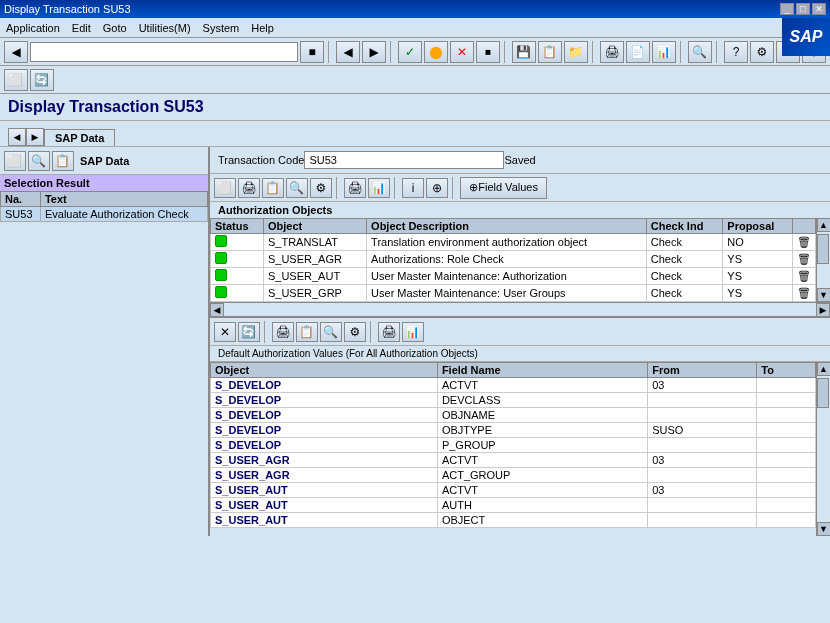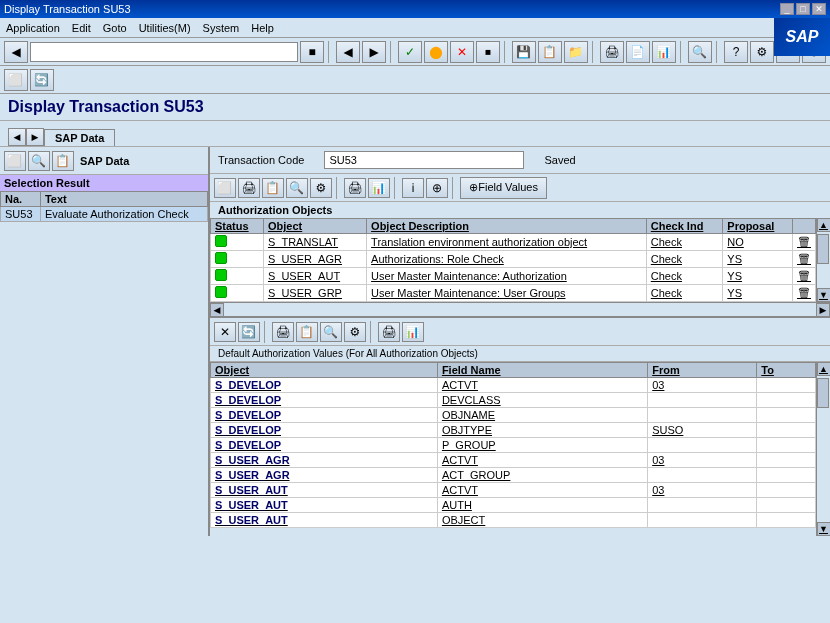--- a/index.html
+++ b/index.html
@@ -29,21 +29,21 @@
       gap: 8px;
       border-bottom: 1px solid #999;
     }
     .menu-item { font-size: 11px; cursor: pointer; padding: 0 2px; }
 
     
     .sap-logo {
       position: absolute;
       top: 0;
       right: 0;
-      width: 56px;
+      width: 48px;
       height: 38px;
       background: linear-gradient(135deg, #003399, #0055cc);
       display: flex;
       align-items: center;
       justify-content: center;
       color: white;
       font-size: 16px;
       font-weight: bold;
       font-style: italic;
     }
@@ -174,21 +174,21 @@
       display: flex;
       flex-direction: column;
       overflow: hidden;
     }
 
     
     .txn-row {
       display: flex;
       align-items: center;
       padding: 4px 8px;
-      gap: 20px;
+      gap: 0;
       background: #d4e4f0;
       border-bottom: 1px solid #aaa;
     }
     .txn-label { font-size: 11px; }
     .txn-input {
       width: 200px;
       height: 18px;
       border: 1px solid #888;
       background: white;
       padding: 0 4px;
@@ -349,21 +349,20 @@
     .def-auth-table td {
       border: 1px solid #ccc;
       padding: 1px 4px;
       font-size: 11px;
       background: white;
     }
     .table-with-scrollbar {
       display: flex;
       flex: 1;
       overflow: hidden;
-      text-decoration: underline;
     }
     .auth-table-wrapper {
       flex: 1;
       overflow: auto;
     }
   </style>
 </head>
 <body>
 
 <div style="position:relative; background: linear-gradient(to right, #d4e4f0, #d4e4f0); ">

